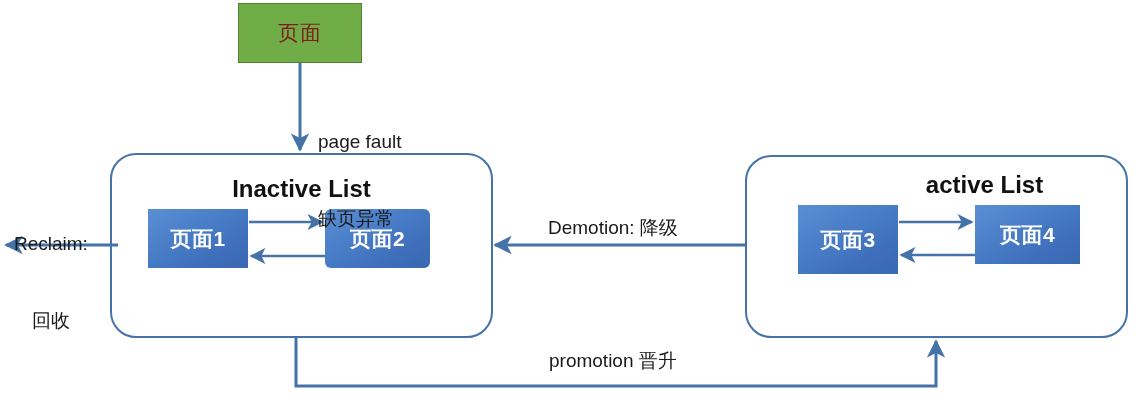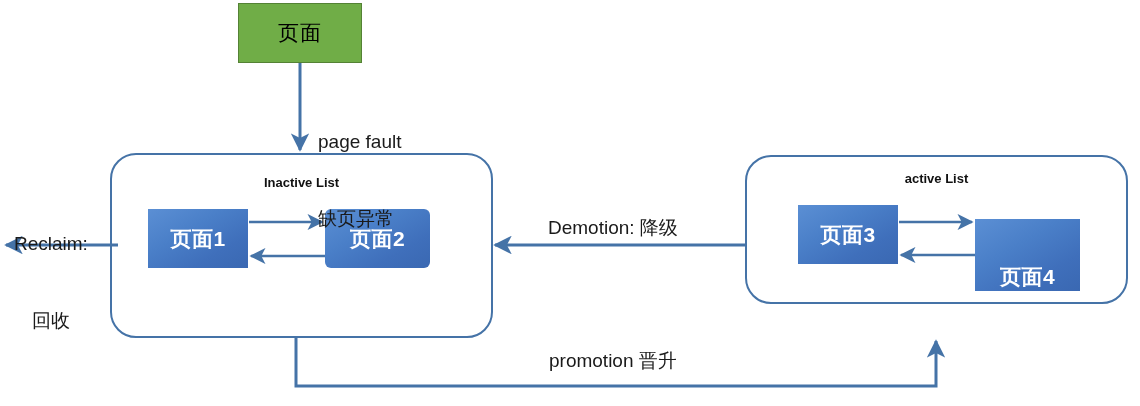--- a/index.html
+++ b/index.html
@@ -31,21 +31,21 @@
     left: 238px;
     top: 3px;
     width: 124px;
     height: 60px;
     background: #70ad47;
     border: 1.5px solid #548235;
     box-sizing: border-box;
     display: flex;
     align-items: center;
     justify-content: center;
-    color: #000000;
+    color: #7f1d1d;
     font-size: 21px;
     letter-spacing: 1px;
   }
 
   
   .list-box {
     position: absolute;
     border: 2.5px solid #4573a7;
     border-radius: 26px;
     box-sizing: border-box;
@@ -54,50 +54,51 @@
   #inactive-box {
     left: 110px;
     top: 153px;
     width: 383px;
     height: 185px;
   }
   #active-box {
     left: 745px;
     top: 155px;
     width: 383px;
-    height: 149px;
+    height: 183px;
+    padding-left: 48px;
   }
   .list-title {
     position: absolute;
     width: 100%;
     text-align: center;
     font-weight: bold;
-    font-size: 13px;
+    font-size: 24px;
     color: #111111;
   }
   #inactive-title { top: 20px; }
   #active-title   { top: 14px; }
 
   
   .page-node {
     position: absolute;
     background: linear-gradient(150deg, #5b8fd4 0%, #4a7fc8 38%, #3f6fbb 72%, #3a68b2 100%);
     display: flex;
     align-items: center;
     justify-content: center;
     color: #ffffff;
     font-size: 21px;
     letter-spacing: 0.5px;
     box-sizing: border-box;
     font-weight: bold;
   }
   #page1 { left: 148px; top: 209px; width: 100px; height: 59px; }
   #page2 { left: 325px; top: 209px; width: 105px; height: 59px; border-radius: 6px; }
-  #page3 { left: 798px; top: 205px; width: 100px; height: 59px; }
-  #page4 { left: 975px; top: 219px; width: 105px; height: 72px; align-items: flex-end; }
+  #page3 { left: 798px; top: 205px; width: 100px; height: 69px; }
+  #page4 { left: 975px; top: 205px; width: 105px; height: 59px; }
 
   
   .edge-label {
     position: absolute;
     font-size: 19px;
     color: #1a1a1a;
     white-space: pre;
     line-height: 1.35;
   }
   #label-page-fault { left: 318px; top: 78px; }

